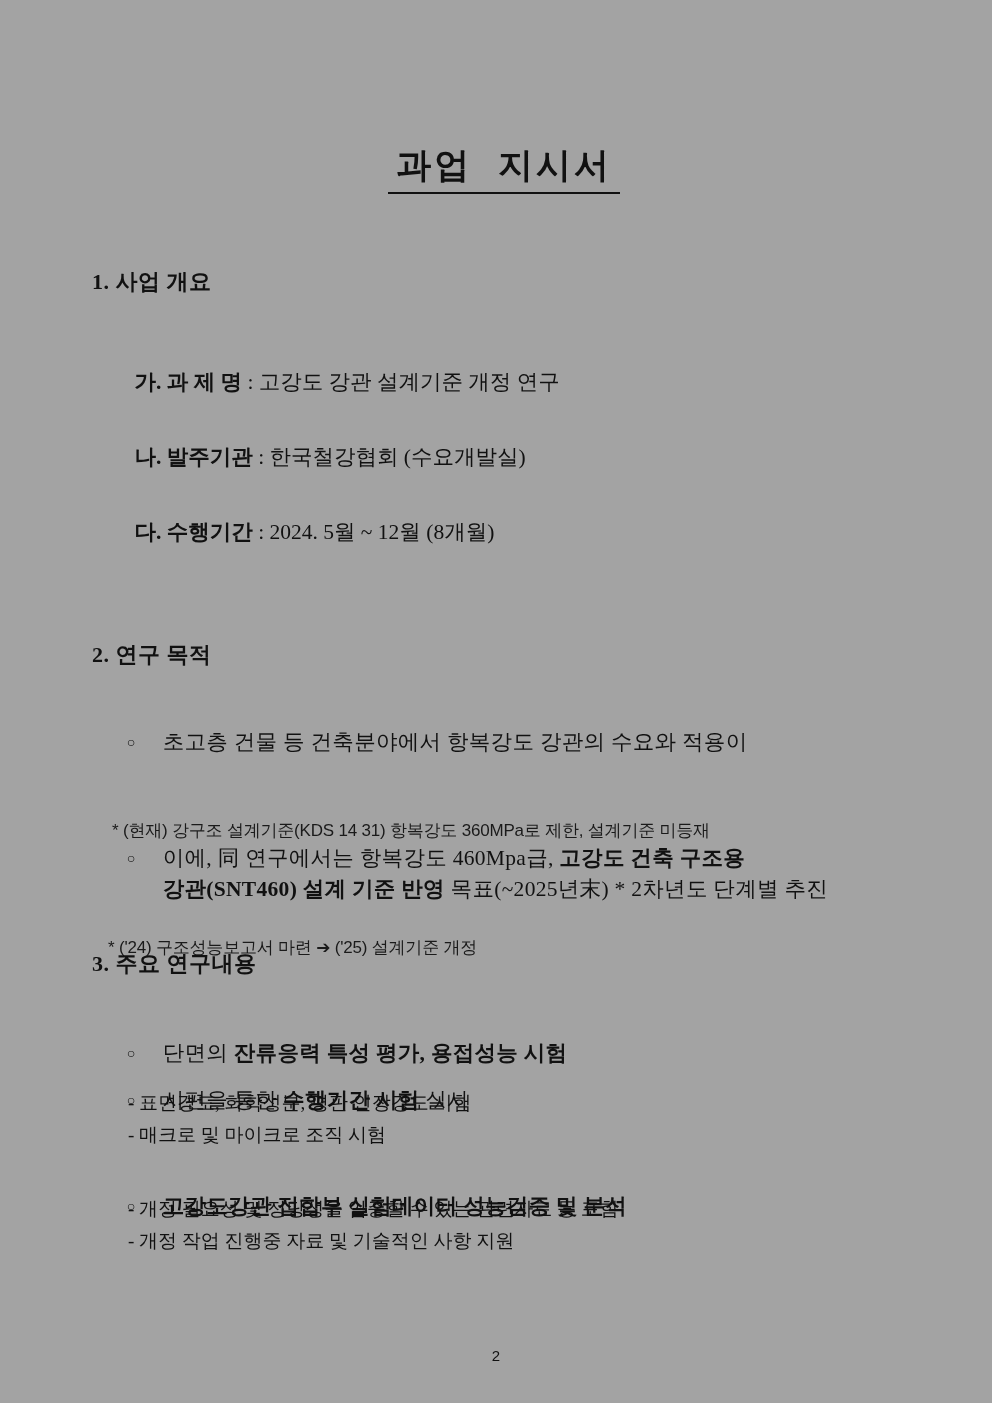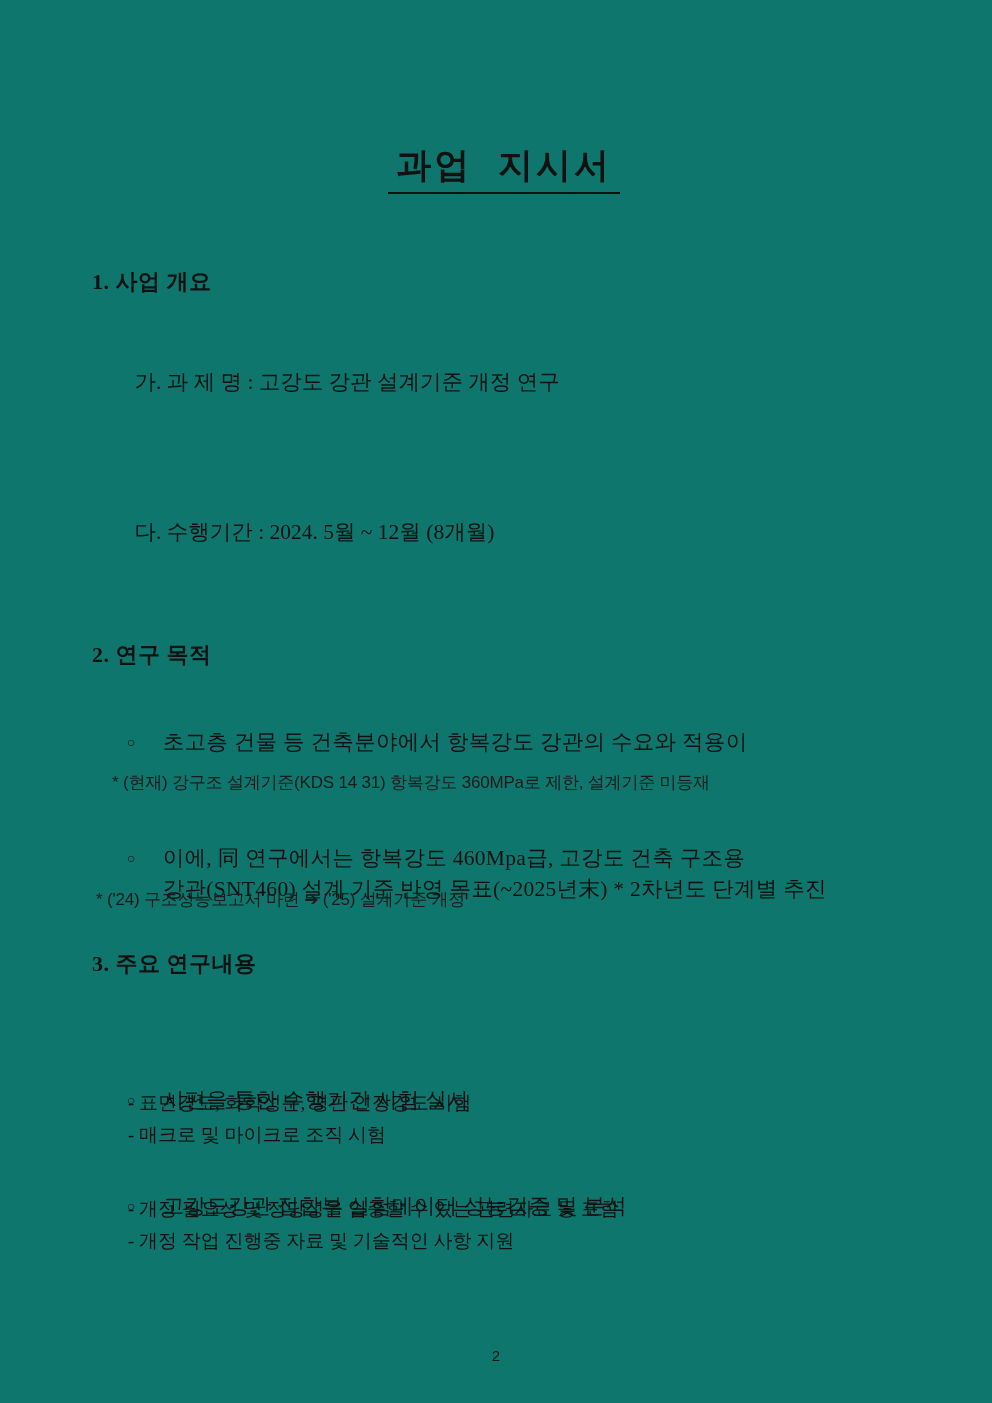--- a/index.html
+++ b/index.html
@@ -1,50 +1,51 @@
 <!DOCTYPE html>
 <html><head>
 <meta charset="utf-8">
 <style>
   html, body { margin: 0; padding: 0; background: #ffffff; }
   .page {
     position: relative;
     width: 992px;
     height: 1403px;
-    background: #0f766e;
+    background: #a3a3a3;
     color: #111111;
     font-family: "Liberation Serif", "DejaVu Serif", serif;
     overflow: hidden;
   }
   .abs { position: absolute; white-space: pre-wrap; line-height: 1.3; }
   .title-wrap { top: 122px; left: 0; right: 0; text-align: center; }
   .title-text {
     display: inline-block;
     font-size: 35px;
     font-weight: bold;
     letter-spacing: 3px;
     word-spacing: 14px;
     border-bottom: 2px solid #111111;
     padding: 0 8px 4px 8px;
   }
   .sec-heading { left: 92px; font-size: 22px; font-weight: bold; letter-spacing: 0.5px; text-align: right; }
   .item { left: 113px; font-size: 21.5px; }
-  .b { font-weight: normal; }
+  .b { font-weight: bold; }
   .line { font-size: 21.5px; letter-spacing: 0.3px; }
   .marker {
     display: inline-block;
     width: 36px;
     font-size: 14px;
     vertical-align: 2px;
   }
   .note {
     font-family: "Liberation Sans", "DejaVu Sans", sans-serif;
     font-size: 17px;
     letter-spacing: -0.2px;
     color: #1a1a1a;
+    margin-top: 48px;
   }
   .dash { font-size: 19px; }
   .page-number {
     left: 0; right: 0;
     text-align: center;
     font-family: "Liberation Sans", "DejaVu Sans", sans-serif;
     font-size: 15px;
   }
 </style>
 </head>
@@ -55,43 +56,49 @@
   <div class="abs title-wrap">
     <span class="title-text">과업 지시서</span>
   </div>
 
   <div class="abs sec-heading" style="top:268px">1. 사업 개요</div>
 
   <div class="abs item" style="top:341px">
     <span class="b">가. 과 제 명</span><span> : </span><span>고강도 강관 설계기준 개정 연구</span>
   </div>
 
+  <div class="abs item" style="top:416px">
+    <span class="b">나. 발주기관</span><span> : </span><span>한국철강협회 (수요개발실)</span>
+  </div>
 
   <div class="abs item" style="top:491px">
     <span class="b">다. 수행기간</span><span> : </span><span>2024. 5월 ~ 12월 (8개월)</span>
   </div>
 
 
   <div class="abs sec-heading" style="top:641px">2. 연구 목적</div>
 
   <div class="abs line" style="top:701px; left:104px">
     <span class="marker">○</span><span>초고층 건물 등 건축분야에서 항복강도 강관의 수요와 적용이</span>
   </div>
   <div class="abs note" style="top:772px; left:112px">* (현재) 강구조 설계기준(KDS 14 31) 항복강도 360MPa로 제한, 설계기준 미등재</div>
 
   <div class="abs line" style="top:817px; left:104px">
     <span class="marker">○</span><span>이에, 同 연구에서는 항복강도 460Mpa급, </span><span class="b">고강도 건축 구조용</span>
   </div>
   <div class="abs line" style="top:848px; left:140px">
     <span class="b">강관(SNT460) 설계 기준 반영</span><span> 목표(~2025년末) * 2차년도 단계별 추진</span>
   </div>
-  <div class="abs note" style="top:889px; left:96px">* ('24) 구조성능보고서 마련 ➔ ('25) 설계기준 개정</div>
+  <div class="abs note" style="top:889px; left:108px">* ('24) 구조성능보고서 마련 ➔ ('25) 설계기준 개정</div>
 
   <div class="abs sec-heading" style="top:950px">3. 주요 연구내용</div>
 
+  <div class="abs line" style="top:1012px; left:104px">
+    <span class="marker">○</span><span>단면의 </span><span class="b">잔류응력 특성 평가, 용접성능 시험</span>
+  </div>
 
   <div class="abs line" style="top:1059px; left:104px">
     <span class="marker">○</span><span>시편을 통한 </span><span class="b">수행기간 시험</span><span> 실시</span>
   </div>
   <div class="abs dash" style="top:1091px; left:128px">- 표면경도, 화학성분, 평판 인장강도 시험</div>
   <div class="abs dash" style="top:1123px; left:128px">- 매크로 및 마이크로 조직 시험</div>
 
   <div class="abs line" style="top:1165px; left:104px">
     <span class="marker">○</span><span class="b">고강도강관 접합부 실험데이터 성능검증 및 분석</span>
   </div>

